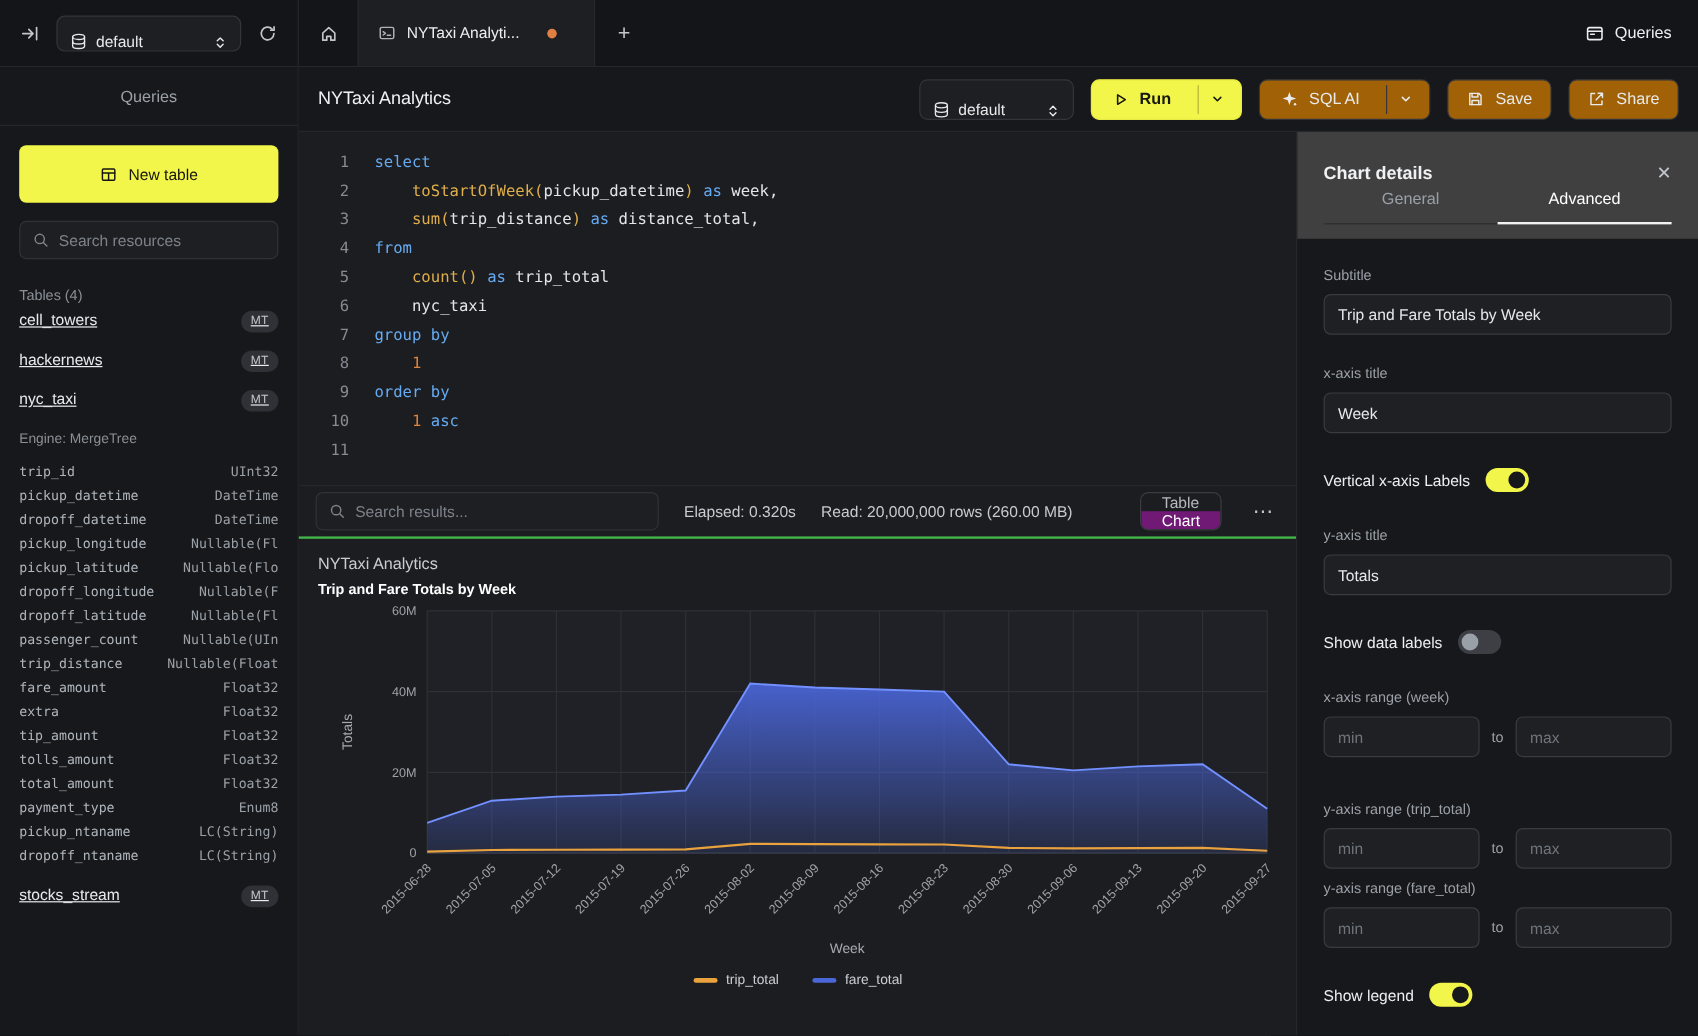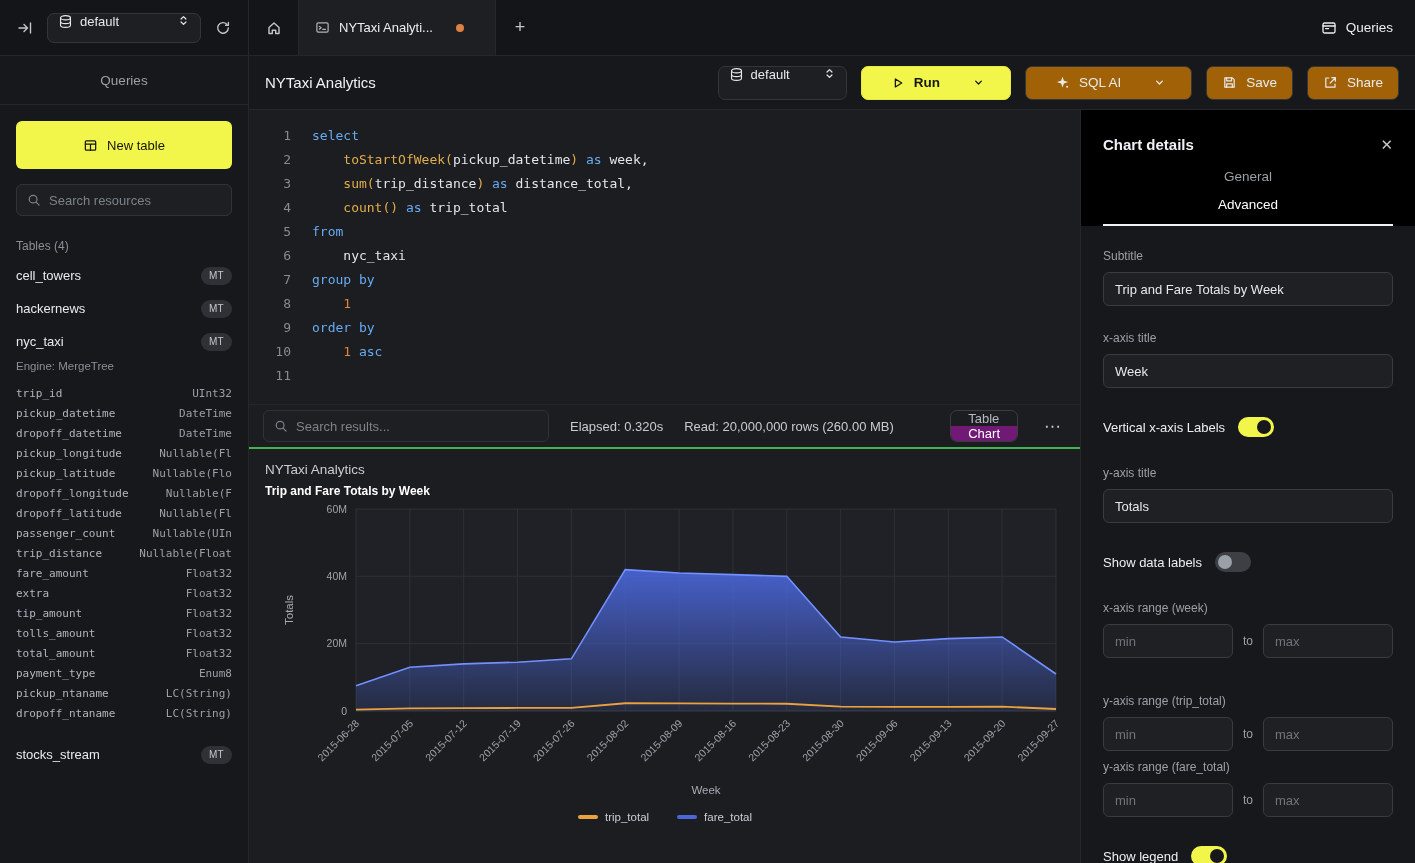--- a/index.html
+++ b/index.html
@@ -10,21 +10,21 @@
   svg.ic { display:block; flex:none; }
   button { font-family:inherit; }
 
   
   .topbar { position:absolute; top:0; left:0; right:0; height:56px; background:#141518;
     border-bottom:1px solid #26272b; display:flex; align-items:stretch; }
   .topbar-left { width:249px; flex:none; display:flex; align-items:center; gap:10px;
     padding:0 13px; border-right:1px solid #26272b; }
   .icon-btn { background:none; border:none; color:#c2c6cb; display:flex; align-items:center;
     justify-content:center; padding:4px; }
-  .pill { display:flex; align-items:flex-start; gap:7px; height:30px; padding:0 10px;
+  .pill { display:flex; align-items:flex-end; gap:7px; height:30px; padding:0 10px;
     background:#1d1f23; border:1px solid #33353a; border-radius:7px; font-size:13px; color:#e6e8ea; }
   .db-pill-top { flex:1; justify-content:flex-start; }
   .db-pill-top .lbl { flex:1; }
   .tabstrip { display:flex; align-items:stretch; flex:1; }
   .tab-home { width:49px; display:flex; align-items:center; justify-content:center; color:#c2c6cb; }
   .tab-query { display:flex; align-items:center; gap:9px; padding:0 16px; background:#1e1f23;
     border-left:1px solid #26272b; border-right:1px solid #26272b; font-size:13px; color:#eceef0; min-width:198px; }
   .tab-query .ticon { color:#aeb3b9; }
   .unsaved-dot { width:8px; height:8px; border-radius:50%; background:#e08143; margin-left:14px; }
   .newtab-btn { width:48px; background:none; border:none; color:#c2c6cb; font-size:18px; }
@@ -43,41 +43,41 @@
   .side-body { padding:16px; }
   .new-table-btn { width:100%; height:48px; background:#f2f54a; color:#16160f; border:none;
     border-radius:6px; font-size:13px; font-weight:500; display:flex; align-items:center;
     justify-content:center; gap:9px; }
   .search-box { margin-top:15px; height:32px; background:#1d1f23; border:1px solid #303237;
     border-radius:6px; display:flex; align-items:center; gap:8px; padding:0 10px; color:#7d8289; }
   .search-box input { flex:1; min-width:0; background:none; border:none; outline:none;
     color:#e6e8ea; font-size:13px; font-family:inherit; }
   .search-box input::placeholder { color:#7d8289; }
   .section-label { margin:23px 0 6px; font-size:12px; color:#8a8f96; }
-  .table-item { display:flex; align-items:center; justify-content:space-between; height:33px;
-    font-size:13px; color:#e8eaec; }
+  .table-item { display:flex; align-items:flex-start; justify-content:space-between; height:33px;
+    font-size:13px; color:#e8eaec;text-decoration:underline; }
   .table-item.gap-top { margin-top:15px; }
   .badge { background:#2f3136; color:#c3c7cc; font-size:10px; line-height:1; padding:4px 8px;
     border-radius:9px; letter-spacing:.3px; }
   .engine-label { font-size:11.5px; color:#8a8f96; margin:2px 0 11px; }
   .column-list { }
   .col-row { display:flex; justify-content:space-between; align-items:center; height:20px;
     font-family:"DejaVu Sans Mono", monospace; font-size:11px; }
   .col-name { color:#b0b6bd; }
   .col-type { color:#9aa0a7; }
 
   
   .main { position:absolute; top:56px; left:249px; right:0; bottom:0; background:#1c1d20; }
   .main-header { position:absolute; top:0; left:0; right:0; height:54px; background:#17181b;
     border-bottom:1px solid #26272b; display:flex; align-items:center; padding:0 16px; }
   .page-title { font-size:15px; font-weight:500; color:#f0f1f3; }
   .header-actions { margin-left:auto; display:flex; align-items:center; gap:14px; }
   .btn { height:34px; display:flex; align-items:center; gap:9px; padding:0 15px; background:#a16207;
     border:1px solid #33353a; border-radius:7px; color:#e8eaec; font-size:13.5px; }
-  .split { padding:16px; overflow:hidden; }
+  .split { padding:4px; overflow:hidden; }
   .seg-main { display:flex; align-items:center; gap:9px; padding:0 13px; height:100%; }
   .seg-chev { display:flex; align-items:center; padding:0 9px; height:100%; border-left:1px solid #33353a; }
   .btn.run { background:#f2f54a; border-color:#e7ea43; color:#17180f; font-weight:600; }
   .btn.run .seg-chev { border-left:1px solid rgba(25,25,10,.3); }
 
   
   .work-zone { position:absolute; top:54px; left:0; right:335px; bottom:0; display:flex;
     flex-direction:column; background:#1c1d20; }
   .editor { height:294px; flex:none; display:flex; padding-top:14px;
     font-family:"DejaVu Sans Mono", monospace; font-size:13px; }
@@ -108,25 +108,25 @@
   svg.chart { display:block; margin-top:3px; }
   .tick { fill:#9da2a8; font-size:10.5px; font-family:"Liberation Sans", sans-serif; }
   .axis-title { fill:#a6abb2; font-size:11.5px; font-family:"Liberation Sans", sans-serif; }
   .legend { display:flex; justify-content:center; gap:28px; margin-top:10px; width:800px; }
   .legend-item { display:flex; align-items:center; gap:7px; font-size:11.5px; color:#c9cdd3; }
   .swatch { width:20px; height:4px; border-radius:2px; display:inline-block; }
 
   
   .right-panel { position:absolute; top:54px; right:0; bottom:0; width:335px; background:#17181b;
     border-left:1px solid #26272b; overflow:hidden; }
-  .panel-head { background:#000000; padding:26px 22px 0; }
+  .panel-head { background:#404040; padding:26px 22px 12px; }
   .panel-title-row { display:flex; align-items:center; justify-content:space-between; }
   .panel-title { font-size:15px; font-weight:700; color:#f0f1f3; }
   .close-btn { background:none; border:none; color:#c2c6cb; font-size:15px; line-height:1; }
-  .panel-tabs { display:flex; margin-top:16px; border-bottom:1px solid #2b2d31;flex-direction:column; }
+  .panel-tabs { display:flex; margin-top:5px; border-bottom:1px solid #2b2d31; }
   .ptab { flex:1; text-align:center; padding-bottom:13px; font-size:13.5px; color:#9aa0a7; position:relative; }
   .ptab.active { color:#ffffff; }
   .ptab.active::after { content:""; position:absolute; left:0; right:0; bottom:-1px; height:2px; background:#f2f3f5; }
   .panel-body { padding:23px 22px 0; }
   .field-label { font-size:12px; color:#9aa0a7; margin-bottom:9px; }
   .text-input { width:100%; height:34px; background:#1e2024; border:1px solid #393b41;
     border-radius:6px; color:#e6e8ea; font-size:13px; padding:0 11px; font-family:inherit; outline:none; }
   .text-input::placeholder { color:#6f747b; }
   .field-group { margin-bottom:25px; }
   .toggle-row { display:flex; align-items:center; gap:13px; margin:29px 0; font-size:13px; color:#eceef0; }
@@ -386,22 +386,22 @@
             <div class="ln" data-interactable="false">7</div>
             <div class="ln" data-interactable="false">8</div>
             <div class="ln" data-interactable="false">9</div>
             <div class="ln" data-interactable="false">10</div>
             <div class="ln" data-interactable="false">11</div>
           </div>
         <div class="code" data-interactable="false">
             <div class="code-line" data-interactable="false"><span class="tok-kw">select</span></div>
             <div class="code-line" data-interactable="false"><span class="tok-pl">    </span><span class="tok-fn">toStartOfWeek(</span><span class="tok-pl">pickup_datetime</span><span class="tok-fn">)</span><span class="tok-pl"> </span><span class="tok-kw">as</span><span class="tok-pl"> week,</span></div>
             <div class="code-line" data-interactable="false"><span class="tok-pl">    </span><span class="tok-fn">sum(</span><span class="tok-pl">trip_distance</span><span class="tok-fn">)</span><span class="tok-pl"> </span><span class="tok-kw">as</span><span class="tok-pl"> distance_total,</span></div>
+            <div class="code-line" data-interactable="false"><span class="tok-kw">from</span></div>
             <div class="code-line" data-interactable="false"><span class="tok-pl">    </span><span class="tok-fn">count()</span><span class="tok-pl"> </span><span class="tok-kw">as</span><span class="tok-pl"> trip_total</span></div>
-            <div class="code-line" data-interactable="false"><span class="tok-kw">from</span></div>
             <div class="code-line" data-interactable="false"><span class="tok-pl">    nyc_taxi</span></div>
             <div class="code-line" data-interactable="false"><span class="tok-kw">group by</span></div>
             <div class="code-line" data-interactable="false"><span class="tok-pl">    </span><span class="tok-num">1</span></div>
             <div class="code-line" data-interactable="false"><span class="tok-kw">order by</span></div>
             <div class="code-line" data-interactable="false"><span class="tok-pl">    </span><span class="tok-num">1</span><span class="tok-kw"> asc</span></div>
           </div>
       </div>
 
       <div class="results-toolbar" data-interactable="false">
         <div class="search-box results-search" data-interactable="false">

